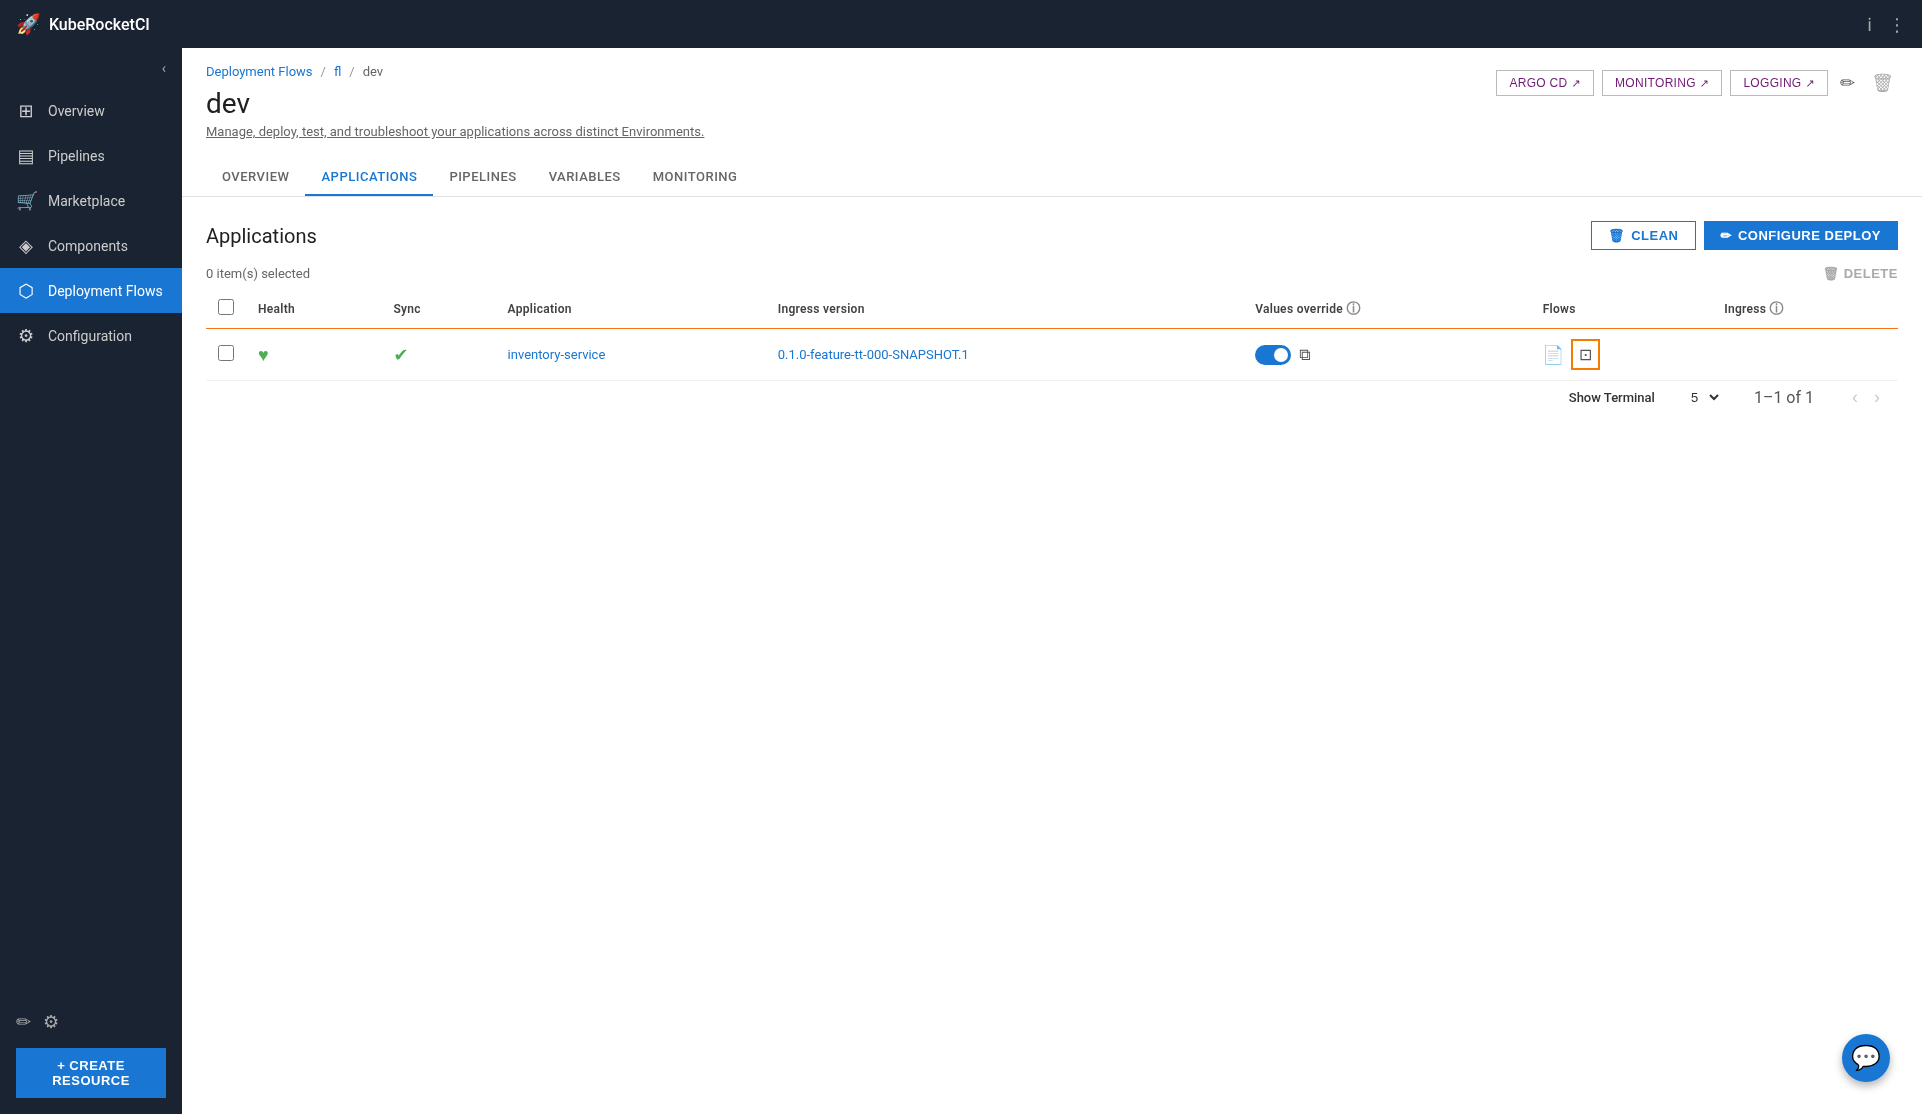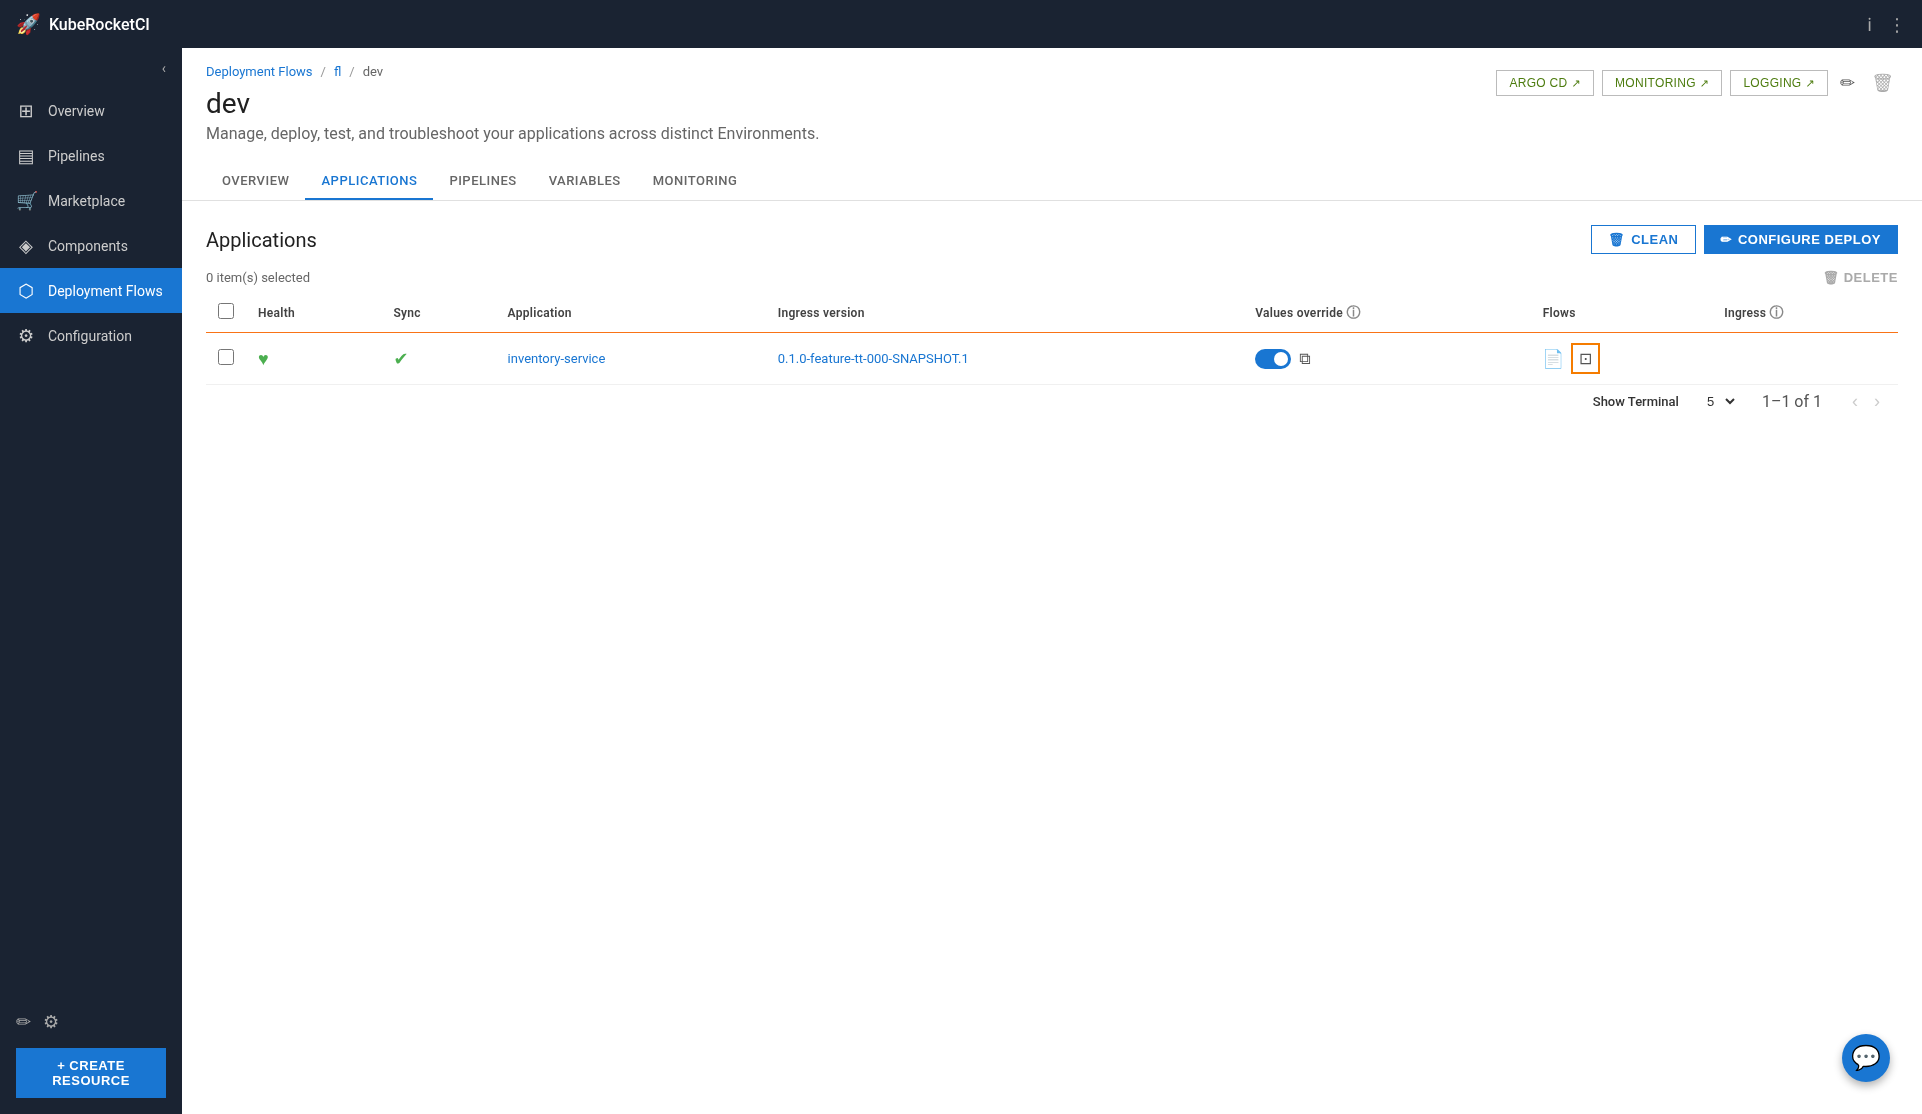--- a/index.html
+++ b/index.html
@@ -107,41 +107,42 @@
     }
     .breadcrumb-link { color: #1976d2; cursor: pointer; text-decoration: none; }
     .breadcrumb-sep { color: #999; }
     .page-title {
       font-size: 28px;
       font-weight: 400;
       color: #212121;
       margin-bottom: 4px;
     }
     .page-subtitle {
-      font-size: 16px;
+      font-size: 13px;
       color: #666;
       margin-bottom: 12px;
+      text-decoration: underline;
     }
     .page-actions {
       display: flex;
       align-items: center;
       gap: 8px;
       padding-top: 4px;
     }
     .ext-btn {
       border: 1px solid #bbb;
       background: white;
       padding: 5px 12px;
       font-size: 12px;
       font-weight: 500;
       cursor: pointer;
       display: flex;
       align-items: center;
       gap: 4px;
-      color: #4d7c0f;
+      color: #701a75;
       letter-spacing: 0.3px;
     }
     .action-icon-btn {
       background: none;
       border: none;
       cursor: pointer;
       color: #555;
       font-size: 18px;
       padding: 4px;
     }
@@ -285,21 +286,21 @@
       align-items: center;
       justify-content: center;
     }
 
     
     .show-terminal-row {
       display: flex;
       justify-content: flex-end;
       align-items: center;
       padding: 4px 12px 0 0;
-      gap: 24px;
+      gap: 32px;
     }
     .show-terminal-label {
       font-size: 13px;
       color: #333;
       font-weight: 500;
     }
     .per-page-select {
       font-size: 13px;
       border: none;
       color: #333;

